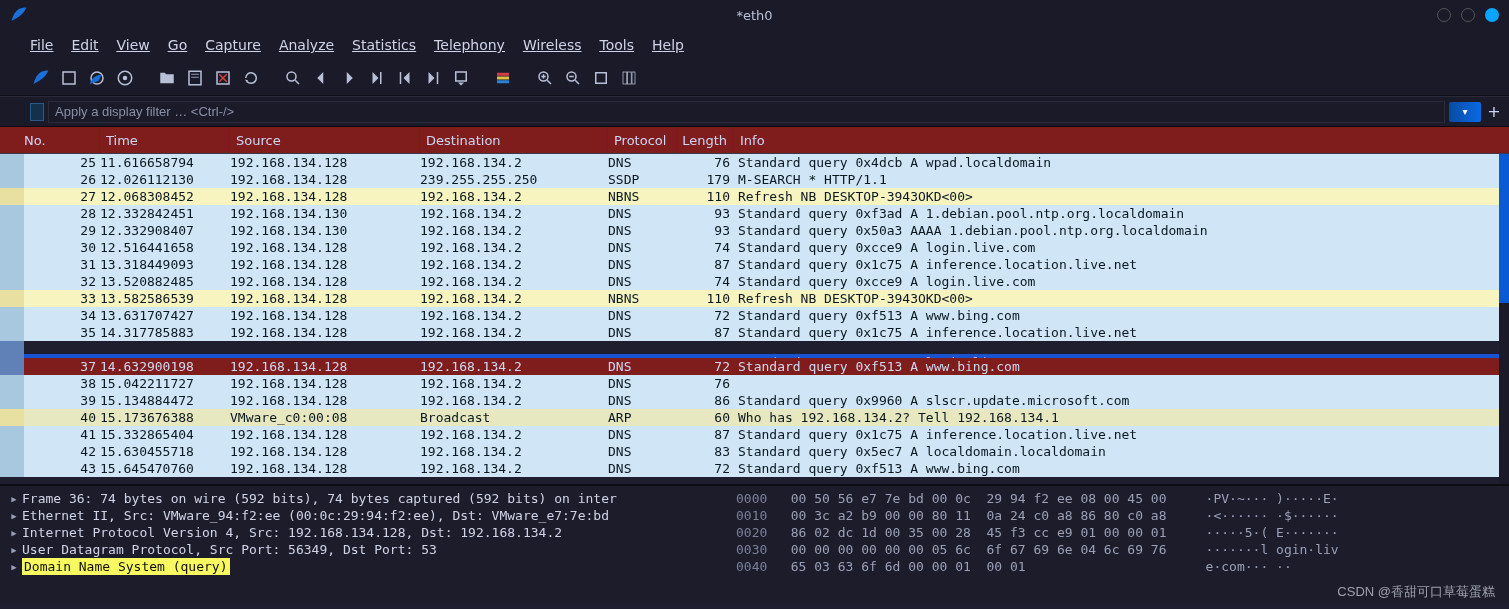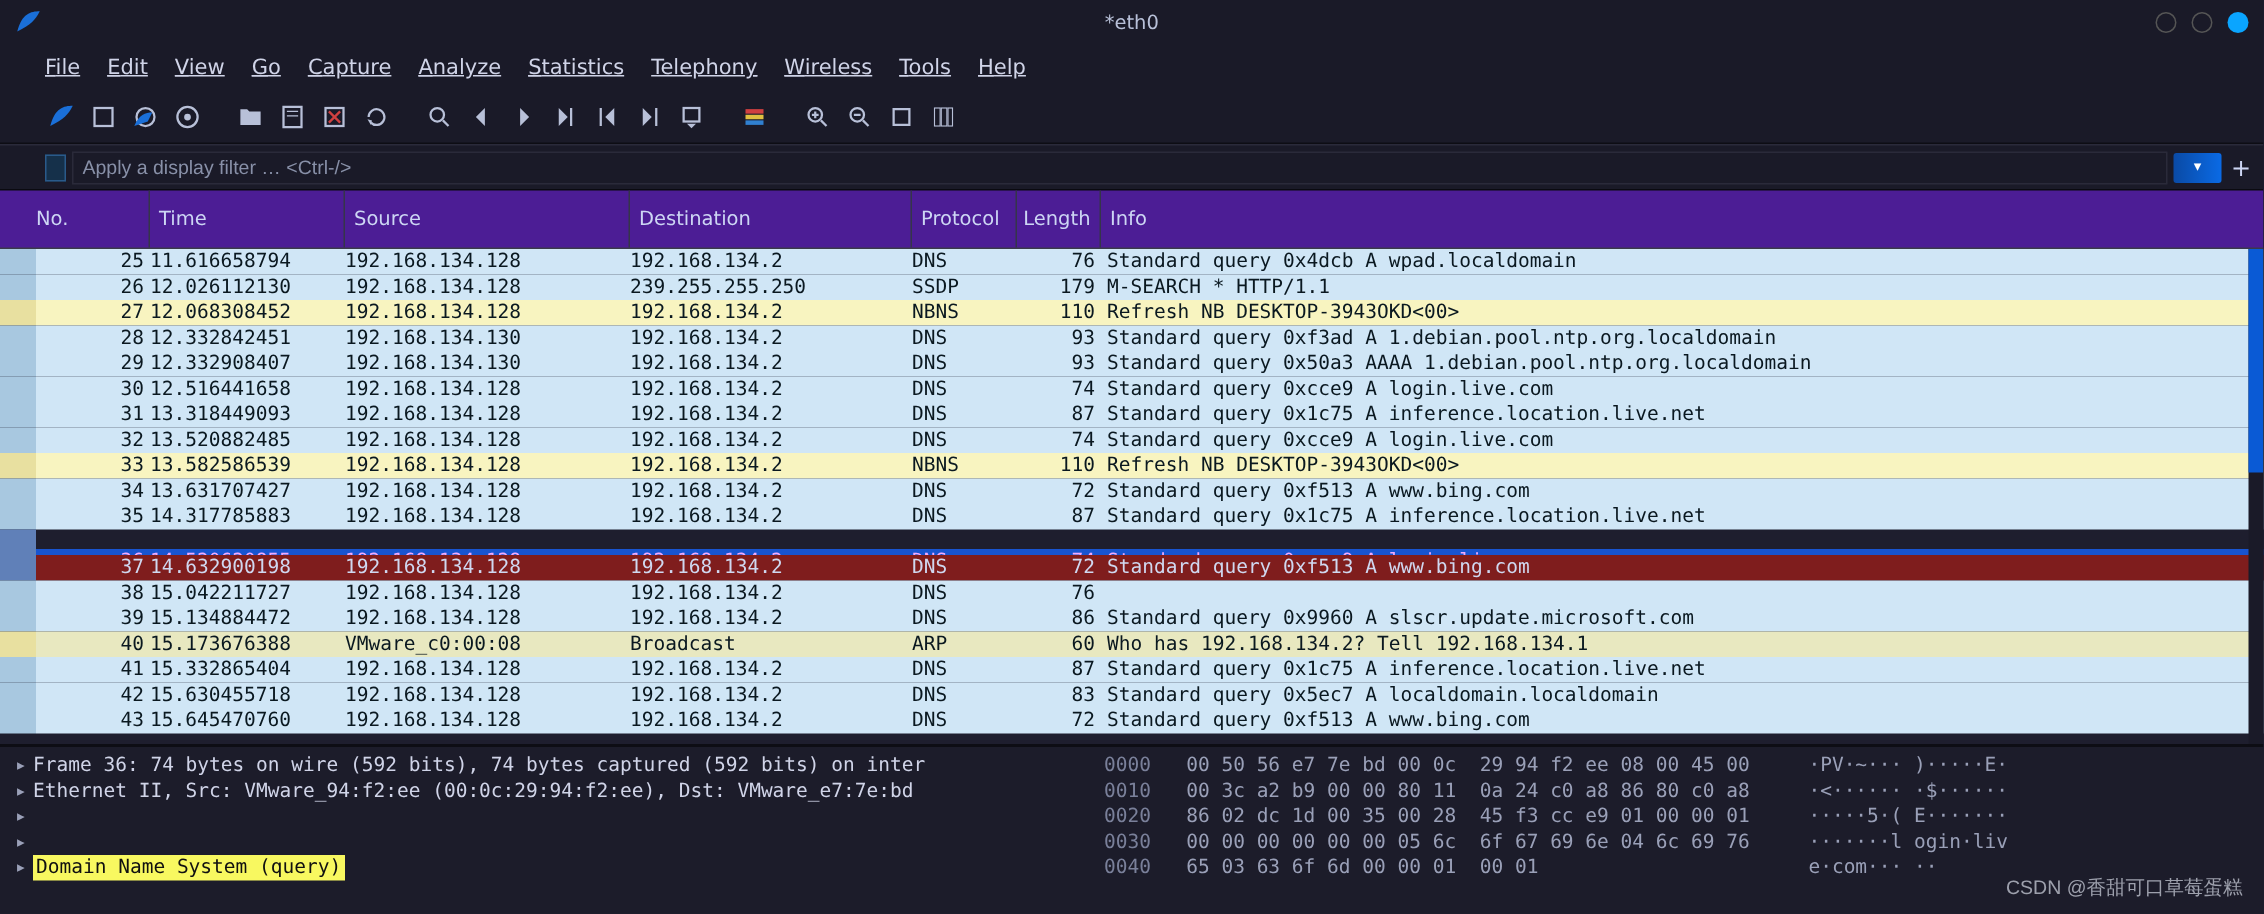--- a/index.html
+++ b/index.html
@@ -16,21 +16,21 @@
 .toolbar { height: 36px; background: #1a1a28; display: flex; align-items: center; padding: 0 30px; gap: 6px; border-bottom: 1px solid #0d0d14; }
 .tbtn { width: 22px; height: 22px; display: flex; align-items: center; justify-content: center; color: #b8c0d8; }
 .tbtn svg { width: 18px; height: 18px; }
 .tsep { width: 8px; }
 .filterbar { height: 30px; background: #1a1a28; display: flex; align-items: center; padding: 0 6px 0 30px; gap: 4px; border-top: 1px solid #2a2a3a; }
 .bookmark-icon { width: 14px; height: 18px; background: #15304a; border: 1px solid #2a5a8a; }
 .filter-input { flex: 1; height: 22px; background: #1a1a28; border: 1px solid #2a2a3a; color: #a3a3a3; padding: 0 6px; font-size: 13px; outline: none; }
 .filter-input::placeholder { color: #8890a8; }
 .drop-btn { width: 32px; height: 20px; background: linear-gradient(90deg,#0a4aa5,#0a6ae5); border-radius: 2px; display:flex; align-items:center; justify-content:center; color:#fff; font-size:10px;}
 .plus-btn { width: 18px; height: 18px; color: #cdd6f4; display:flex; align-items:center; justify-content:center; font-size:16px;}
-.headers-row { height: 40px; background: #4c1d95; display: flex; color: #cdd6f4; font-size: 13px; border-bottom: 1px solid #3a3a4a; border-top: 1px solid #0a0a10;}
+.headers-row { height: 28px; background: #7f1d1d; display: flex; color: #cdd6f4; font-size: 13px; border-bottom: 1px solid #3a3a4a; border-top: 1px solid #0a0a10;}
 .headers-row > div { border-right: 1px solid #35354a; padding: 2px 6px; display:flex; align-items:center; }
 .c-no   { width: 100px; padding-left: 24px !important; }
 .c-time { width: 130px; }
 .c-src  { width: 190px; }
 .c-dst  { width: 188px; }
 .c-proto{ width: 70px; }
 .c-len  { width: 56px; text-align: right; justify-content:flex-end;}
 .c-info { flex: 1; border-right:none !important;}
 .packet-list { height: 330px; overflow: hidden; position: relative; font-family: "DejaVu Sans Mono","Courier New",monospace; font-size: 13px; line-height: 17px; }
 .packet-list .scroll-ind { position:absolute; right:0; top:0; width:10px; height:100%; background:#1a1a28;}
@@ -258,20 +258,20 @@
     <div class="prow blue"><div class="gutter"></div><div class="cells"><div class="no">43</div><div class="time">15.645470760</div><div class="src">192.168.134.128</div><div class="dst">192.168.134.2</div><div class="proto">DNS</div><div class="len">72</div><div class="info">Standard query 0xf513 A www.bing.com</div></div></div>
     <div class="scroll-ind">
       <div class="thumb"></div>
     </div>
 </div>
 
 <div class="lower">
   <div class="details">
     <div class="line"><span class="tri">▸</span><span>Frame 36: 74 bytes on wire (592 bits), 74 bytes captured (592 bits) on inter</span></div>
     <div class="line"><span class="tri">▸</span><span>Ethernet II, Src: VMware_94:f2:ee (00:0c:29:94:f2:ee), Dst: VMware_e7:7e:bd</span></div>
-    <div class="line"><span class="tri">▸</span></div>
-    <div class="line"><span class="tri">▸</span></div>
+    <div class="line"><span class="tri">▸</span><span>Internet Protocol Version 4, Src: 192.168.134.128, Dst: 192.168.134.2</span></div>
+    <div class="line"><span class="tri">▸</span><span>User Datagram Protocol, Src Port: 56349, Dst Port: 53</span></div>
     <div class="line"><span class="tri">▸</span><span class="hl">Domain Name System (query)</span></div>
   </div>
   <div class="hex" id="hex"><div><span class="off">0000</span>   00 50 56 e7 7e bd 00 0c  29 94 f2 ee 08 00 45 00     <span class="ascii">·PV·~··· )·····E·</span></div><div><span class="off">0010</span>   00 3c a2 b9 00 00 80 11  0a 24 c0 a8 86 80 c0 a8     <span class="ascii">·&lt;······ ·$······</span></div><div><span class="off">0020</span>   86 02 dc 1d 00 35 00 28  45 f3 cc e9 01 00 00 01     <span class="ascii">·····5·( E·······</span></div><div><span class="off">0030</span>   00 00 00 00 00 00 05 6c  6f 67 69 6e 04 6c 69 76     <span class="ascii">·······l ogin·liv</span></div><div><span class="off">0040</span>   65 03 63 6f 6d 00 00 01  00 01                       <span class="ascii">e·com··· ··</span></div></div>
 </div>
 
 <div class="watermark">CSDN @香甜可口草莓蛋糕</div>
 
 </body></html>

